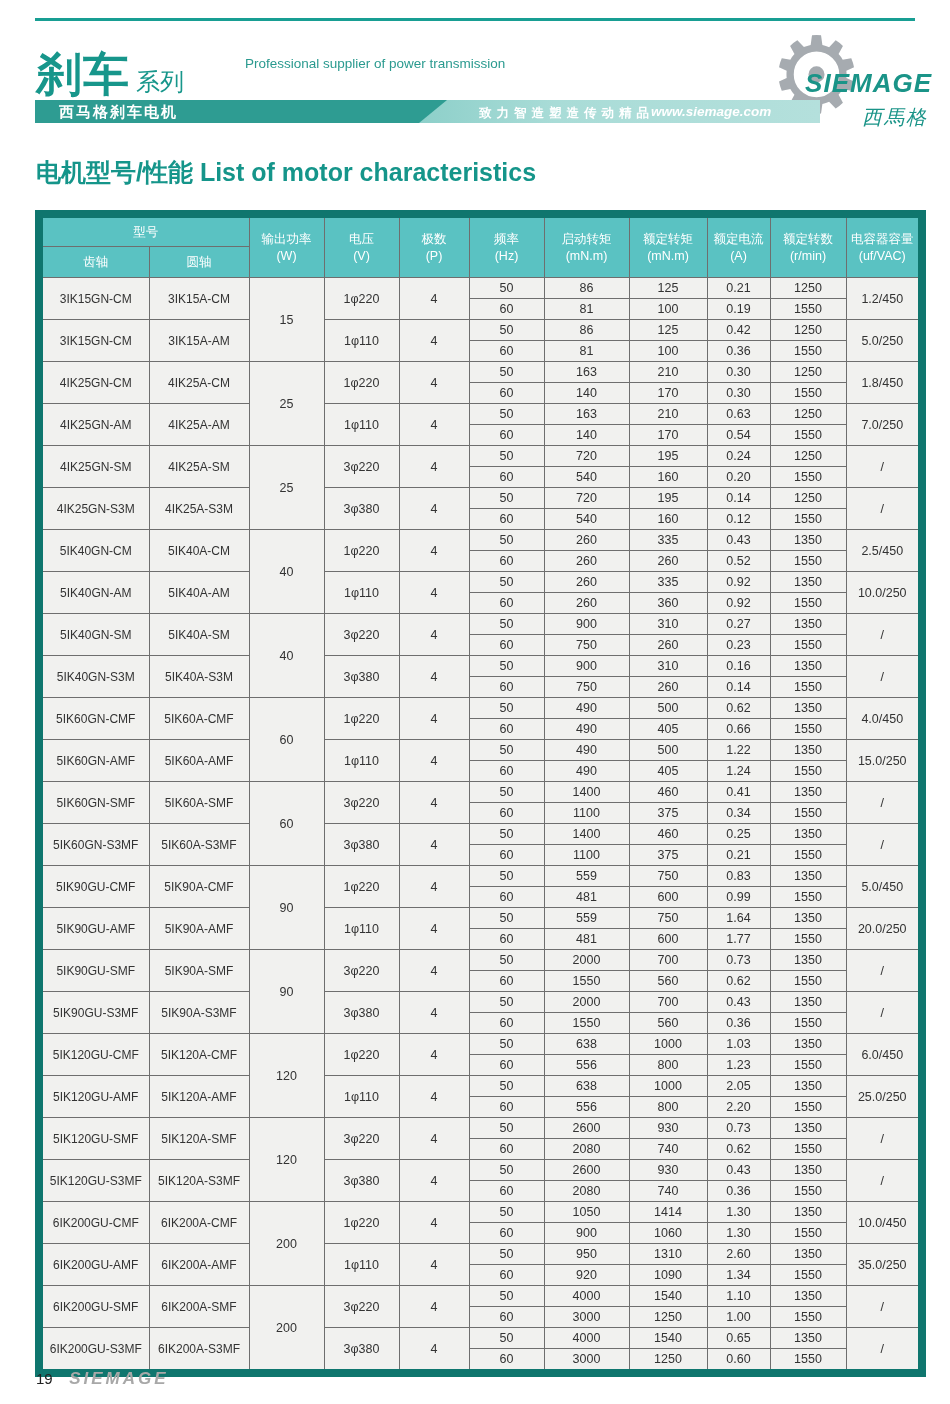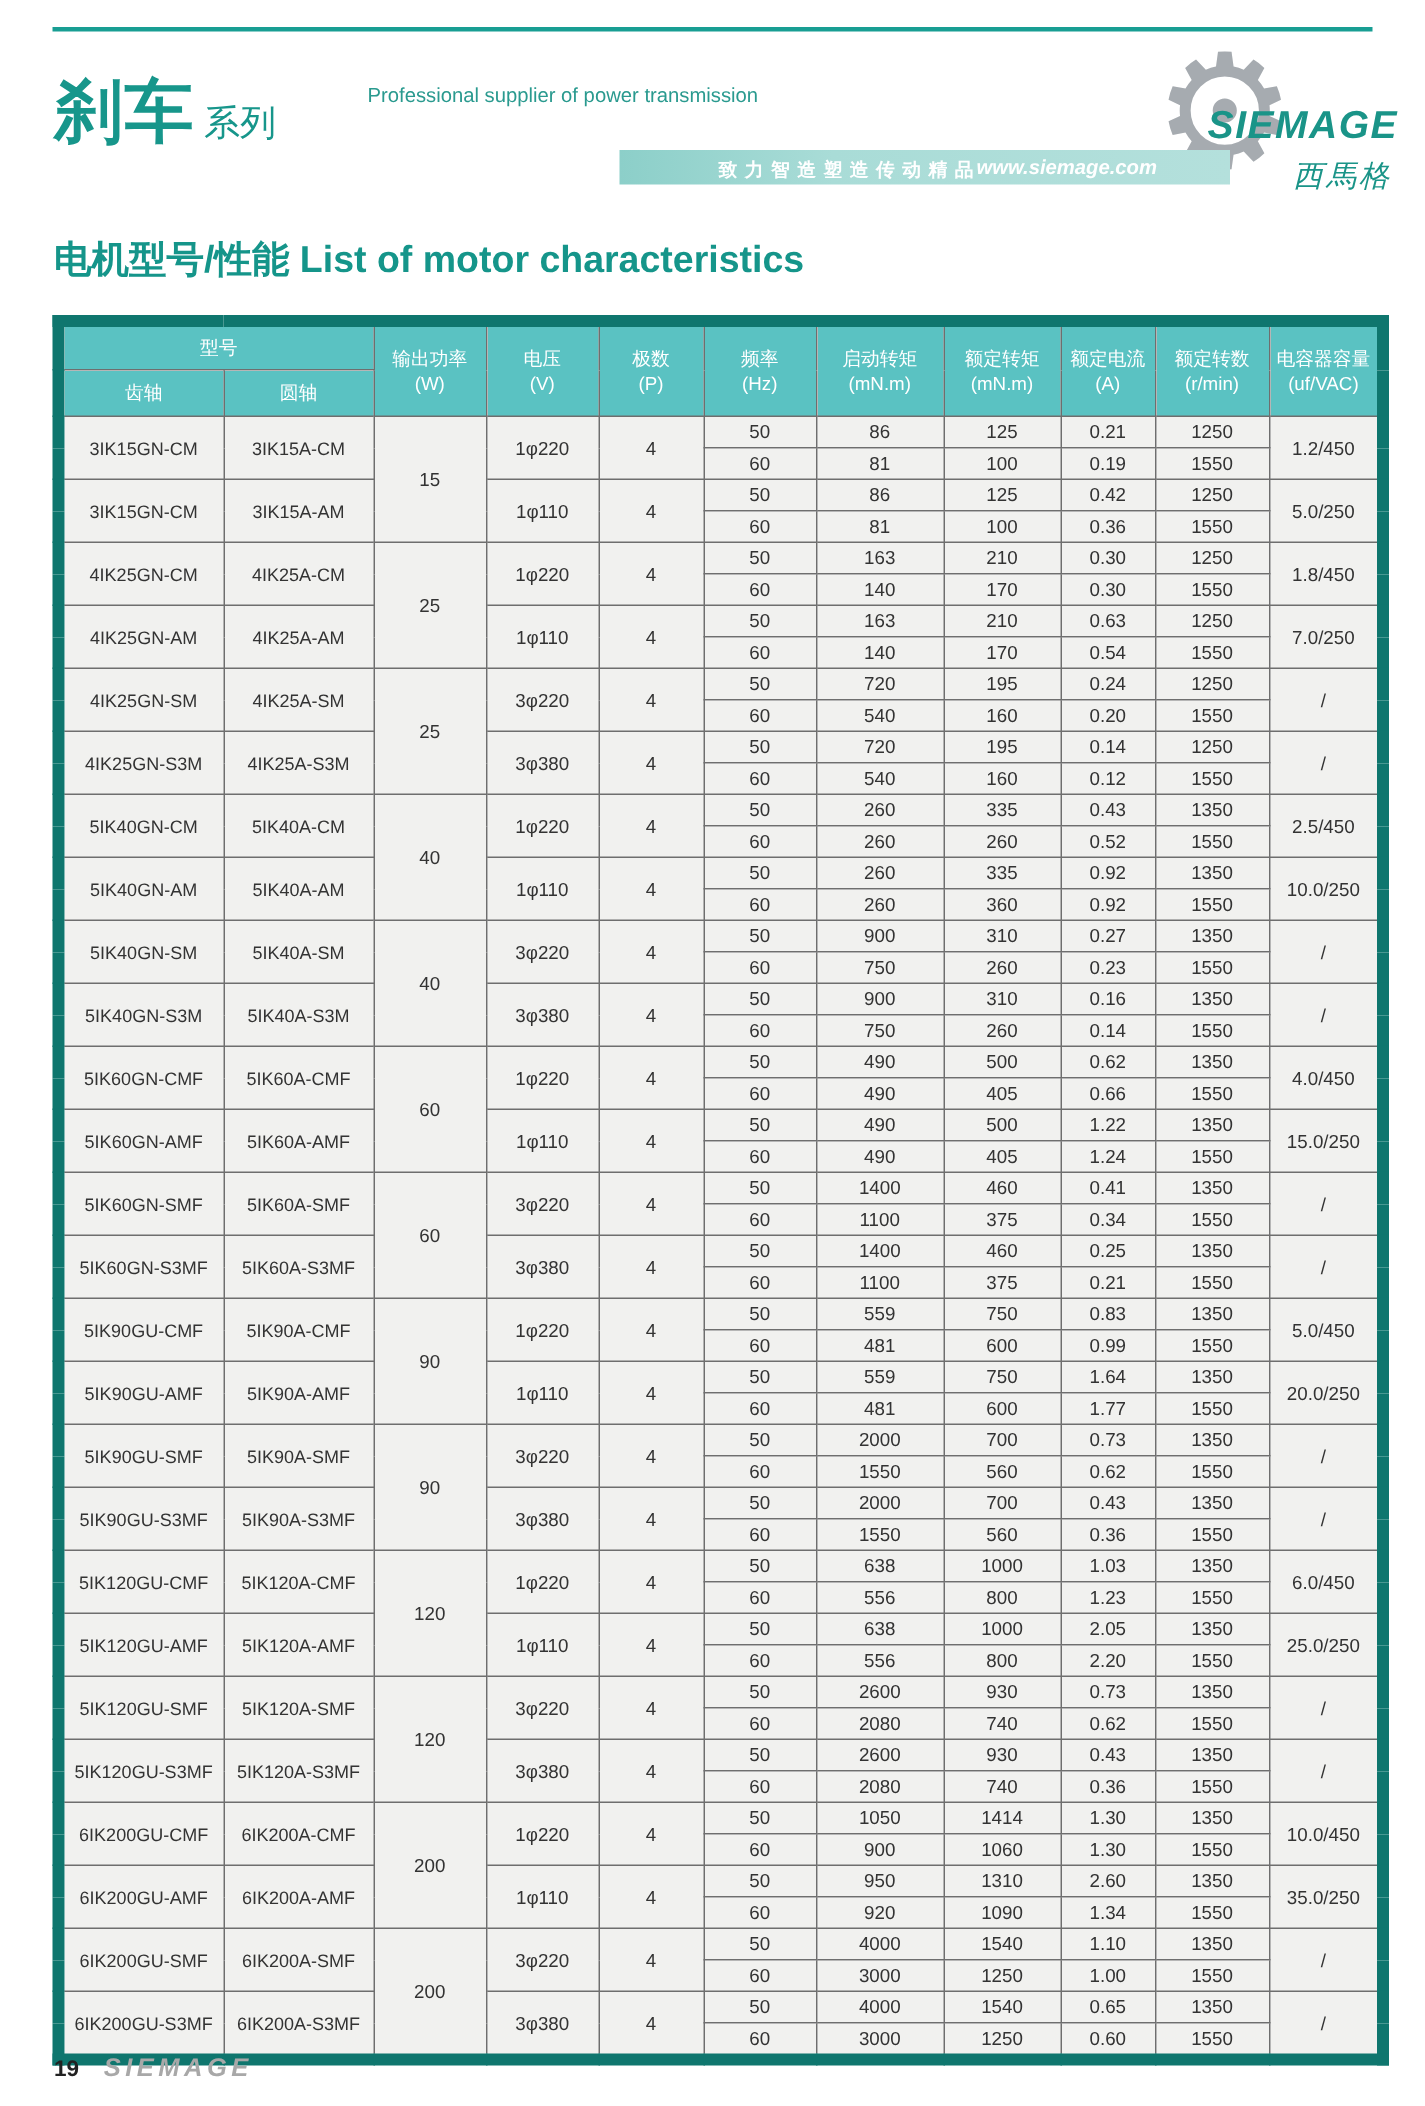--- a/index.html
+++ b/index.html
@@ -36,21 +36,21 @@
   .tbl-wrap{position:absolute;left:35px;top:210px;}
   table{border-collapse:collapse;table-layout:fixed;width:883px;border:8px solid #0f766e;}
   th,td{border:1px solid #6e6e6e;text-align:center;vertical-align:middle;padding:0;overflow:hidden;}
   th{background:#5ac2c2;color:#ffffff;font-weight:normal;font-size:12.5px;line-height:1.3;}
   thead tr.h1 th{height:28px;}
   thead tr.h2 th{height:30px;}
   td{background:#f1f1ef;color:#333;font-size:12.5px;height:20px;line-height:20px;white-space:nowrap;}
   td.model{font-size:12px;}
   
   .footer{position:absolute;left:36px;top:1369px;}
-  .page-num{font-size:15px;font-weight:bold;color:#222;}
+  .page-num{font-size:15px;font-weight:normal;color:#222;}
   .footer-logo{font-size:17px;font-weight:bold;font-style:italic;color:#a8a8a8;letter-spacing:3px;margin-left:12px;}
 </style>
 </head>
 <body>
 
 <div class="top-rule"></div>
 
 <div class="brand">
   <span class="brand-big">刹车</span><span class="brand-small">系列</span>
 </div>
@@ -62,20 +62,23 @@
 <div class="logo">
   <span class="gear">⚙</span>
   <span class="logo-text">SIEMAGE</span>
   <span class="logo-cn">西馬格</span>
 </div>
 
 <div class="banner">
   <div class="banner-light">
     <span class="tagline">致力智造塑造传动精品</span>
     <span class="url">www.siemage.com</span>
+  </div>
+  <div class="banner-dark">
+    <span class="banner-label">西马格刹车电机</span>
   </div>
 </div>
 
 <h1 class="title">电机型号/性能 List of motor characteristics</h1>
 
 <div class="tbl-wrap">
   <table>
     <colgroup>
       <col style="width:110px">
         <col style="width:100px">

